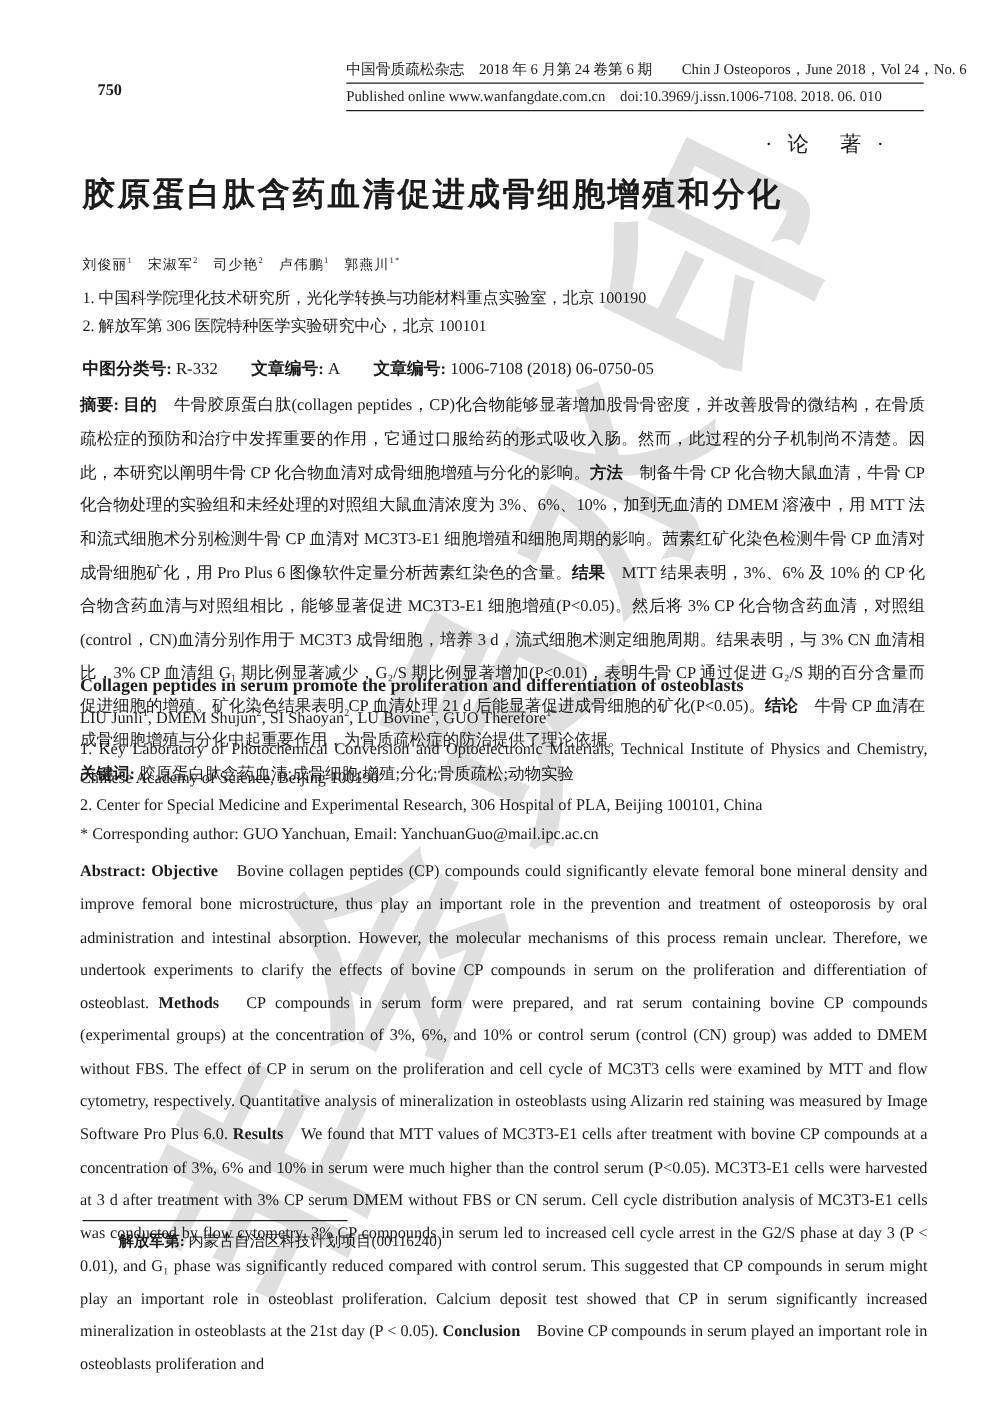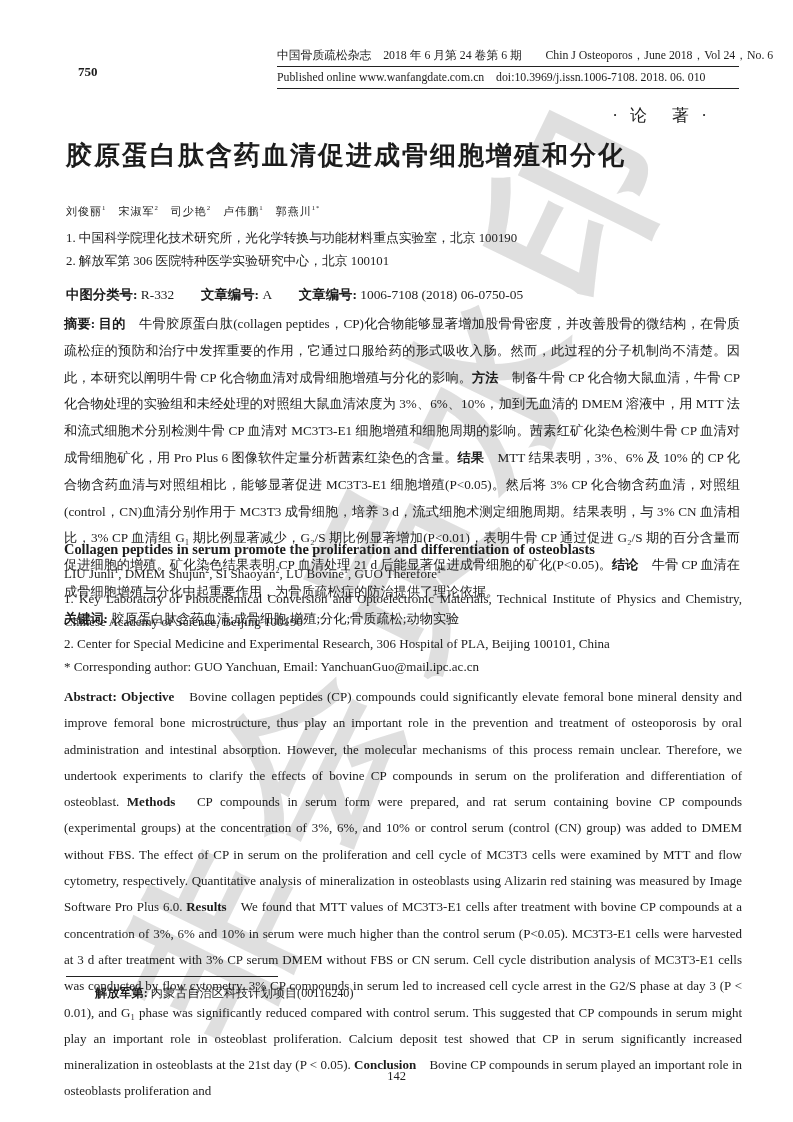--- a/index.html
+++ b/index.html
@@ -75,15 +75,14 @@
     <div class="affil-en">1. Key Laboratory of Photochemical Conversion and Optoelectronic Materials, Technical Institute of Physics and Chemistry, Chinese Academy of Science, Beijing 100190</div>
     <div class="affil-en">2. Center for Special Medicine and Experimental Research, 306 Hospital of PLA, Beijing 100101, China</div>
     <div class="affil-en">* Corresponding author: GUO Yanchuan, Email: YanchuanGuo@mail.ipc.ac.cn</div>
   </div>
 
   <p class="abs-en jp"><span class="bold">Abstract: </span><span class="bold">Objective</span><span>　Bovine collagen peptides (CP) compounds could significantly elevate femoral bone mineral density and improve femoral bone microstructure, thus play an important role in the prevention and treatment of osteoporosis by oral administration and intestinal absorption. However, the molecular mechanisms of this process remain unclear. Therefore, we undertook experiments to clarify the effects of bovine CP compounds in serum on the proliferation and differentiation of osteoblast. </span><span class="bold">Methods</span><span>　CP compounds in serum form were prepared, and rat serum containing bovine CP compounds (experimental groups) at the concentration of 3%, 6%, and 10% or control serum (control (CN) group) was added to DMEM without FBS. The effect of CP in serum on the proliferation and cell cycle of MC3T3 cells were examined by MTT and flow cytometry, respectively. Quantitative analysis of mineralization in osteoblasts using Alizarin red staining was measured by Image Software Pro Plus 6.0. </span><span class="bold">Results</span><span>　We found that MTT values of MC3T3-E1 cells after treatment with bovine CP compounds at a concentration of 3%, 6% and 10% in serum were much higher than the control serum (P&lt;0.05). MC3T3-E1 cells were harvested at 3 d after treatment with 3% CP serum DMEM without FBS or CN serum. Cell cycle distribution analysis of MC3T3-E1 cells was conducted by flow cytometry. 3% CP compounds in serum led to increased cell cycle arrest in the G2/S phase at day 3 (P &lt; 0.01), and G₁ phase was significantly reduced compared with control serum. This suggested that CP compounds in serum might play an important role in osteoblast proliferation. Calcium deposit test showed that CP in serum significantly increased mineralization in osteoblasts at the 21st day (P &lt; 0.05). </span><span class="bold">Conclusion</span><span>　Bovine CP compounds in serum played an important role in osteoblasts proliferation and</span></p>
 
   <div class="foot-rule"></div>
   <div class="fnote f1"><span class="bold">解放军第: </span><span>内蒙古自治区科技计划项目(00116240)</span></div>
 
-  <div class="pg-bottom">142</div>
 
 </div>
 
 </body></html>

